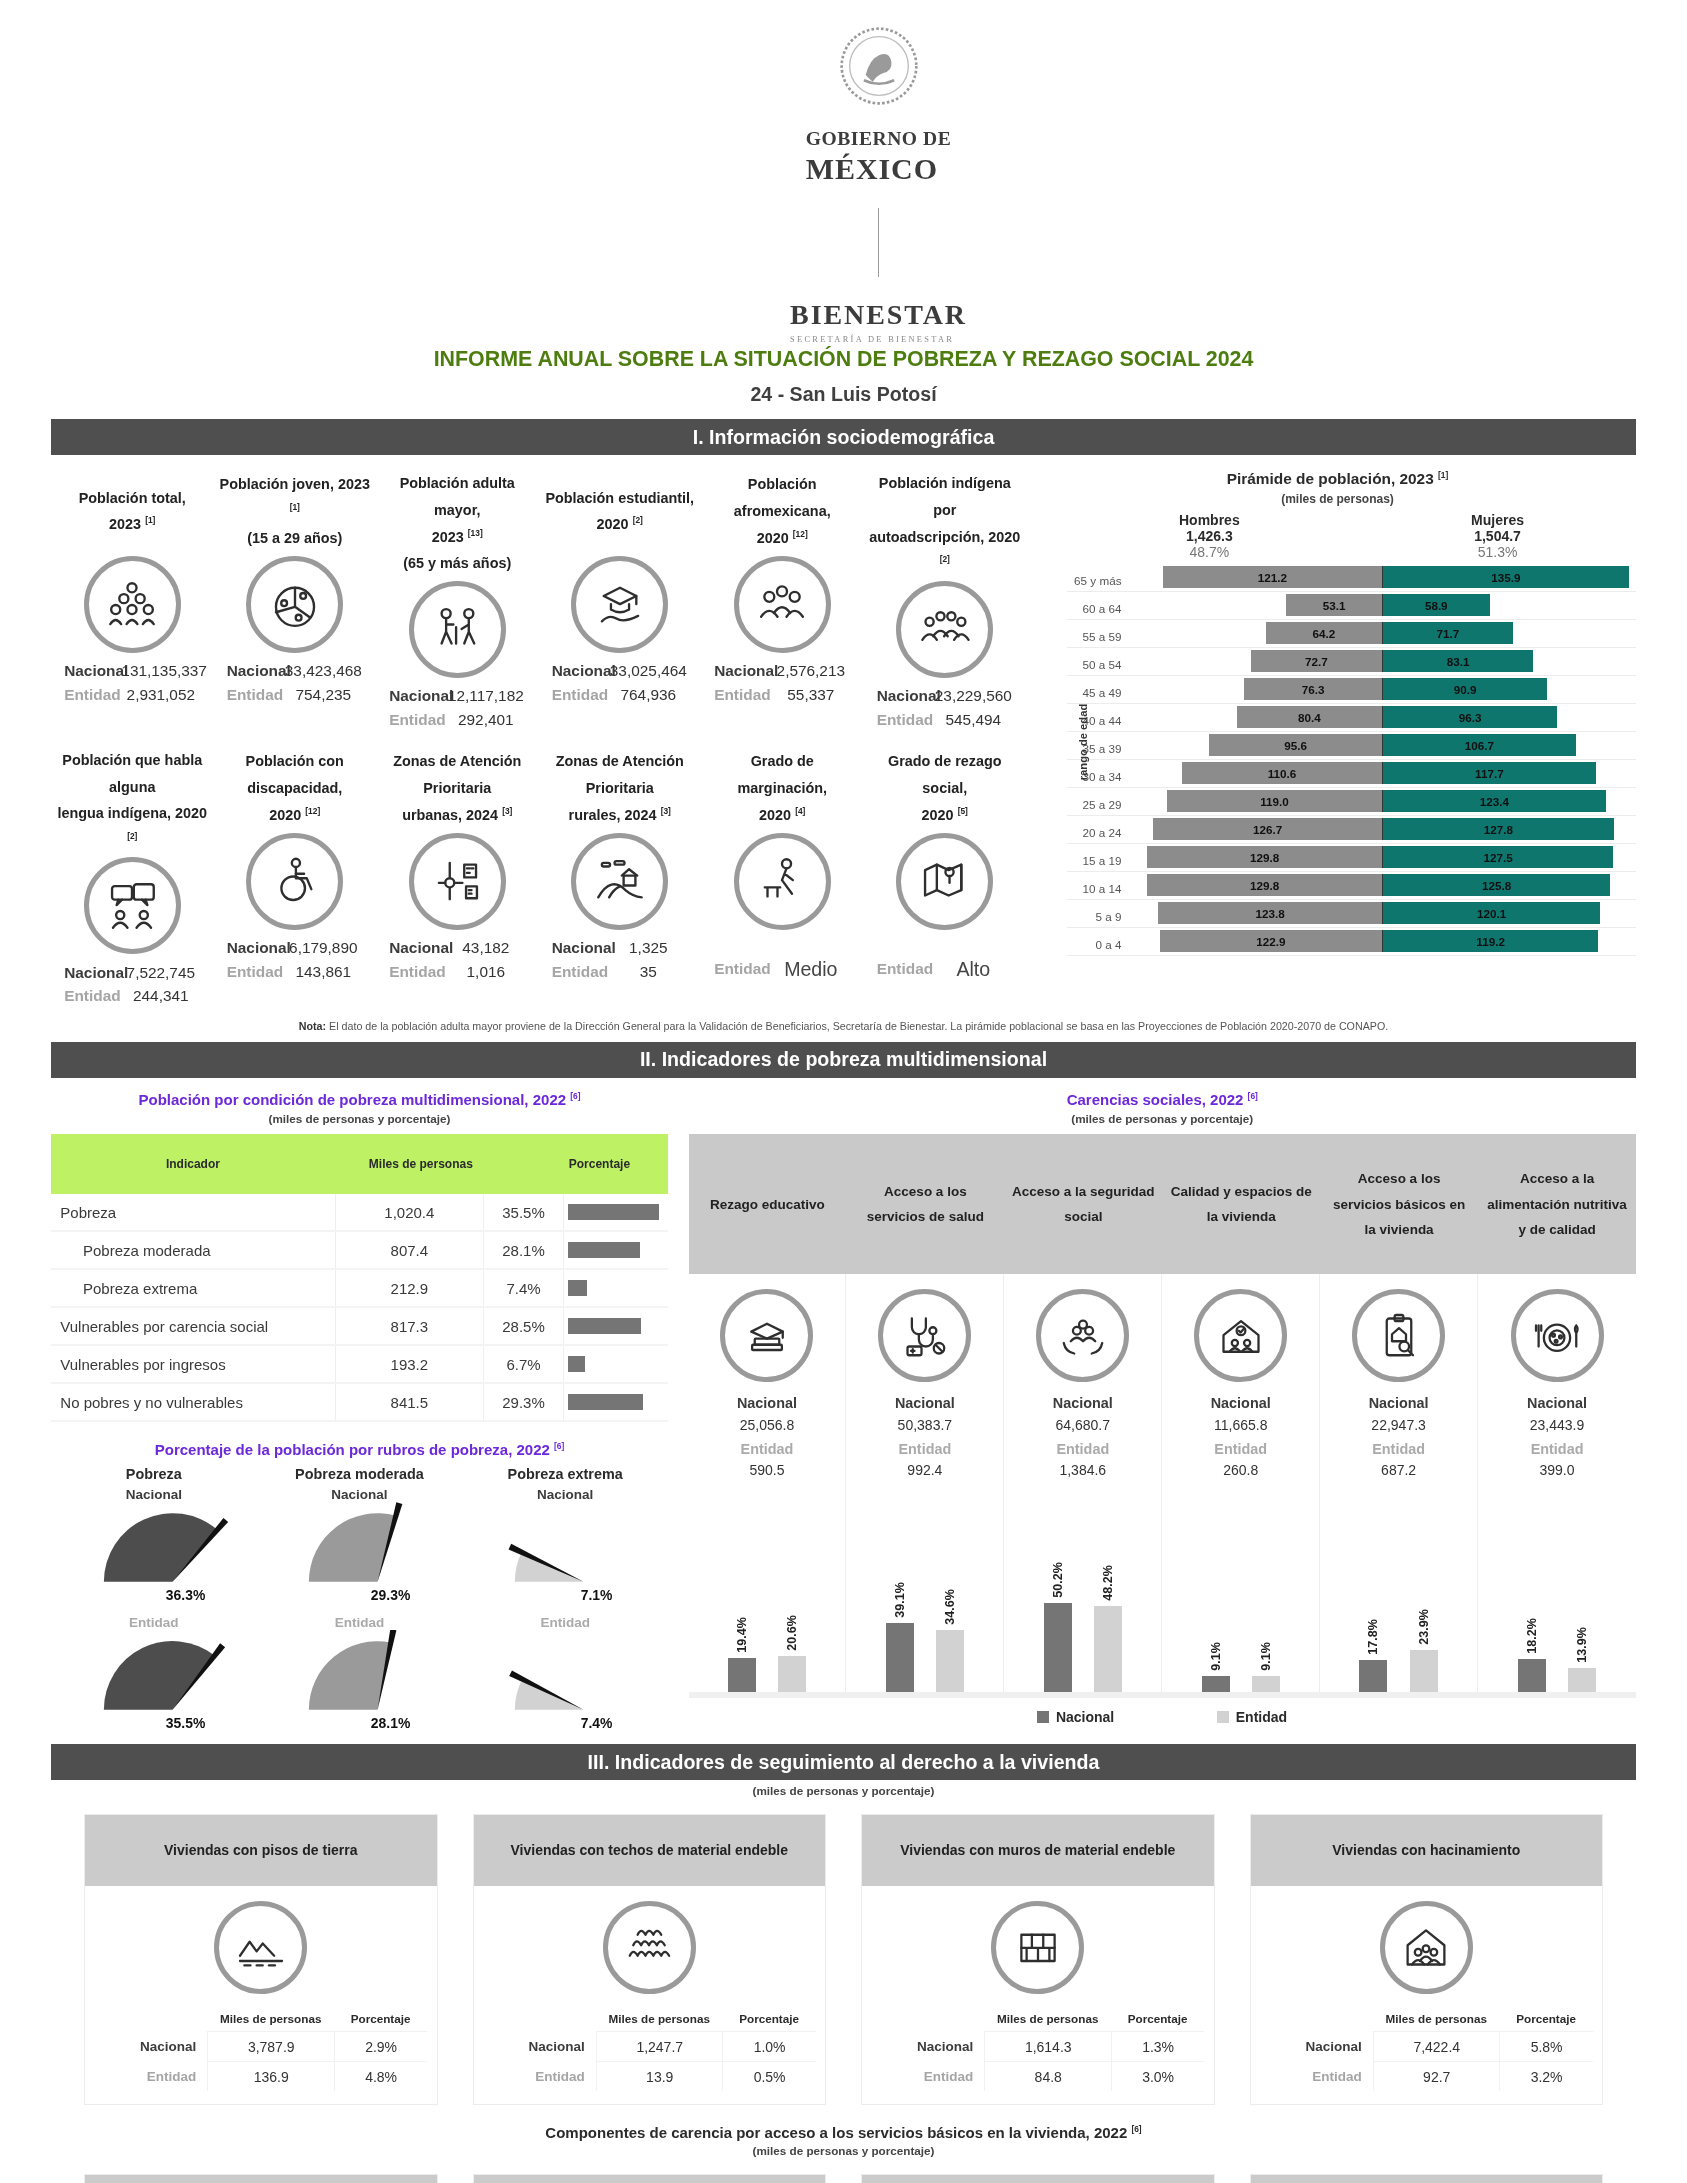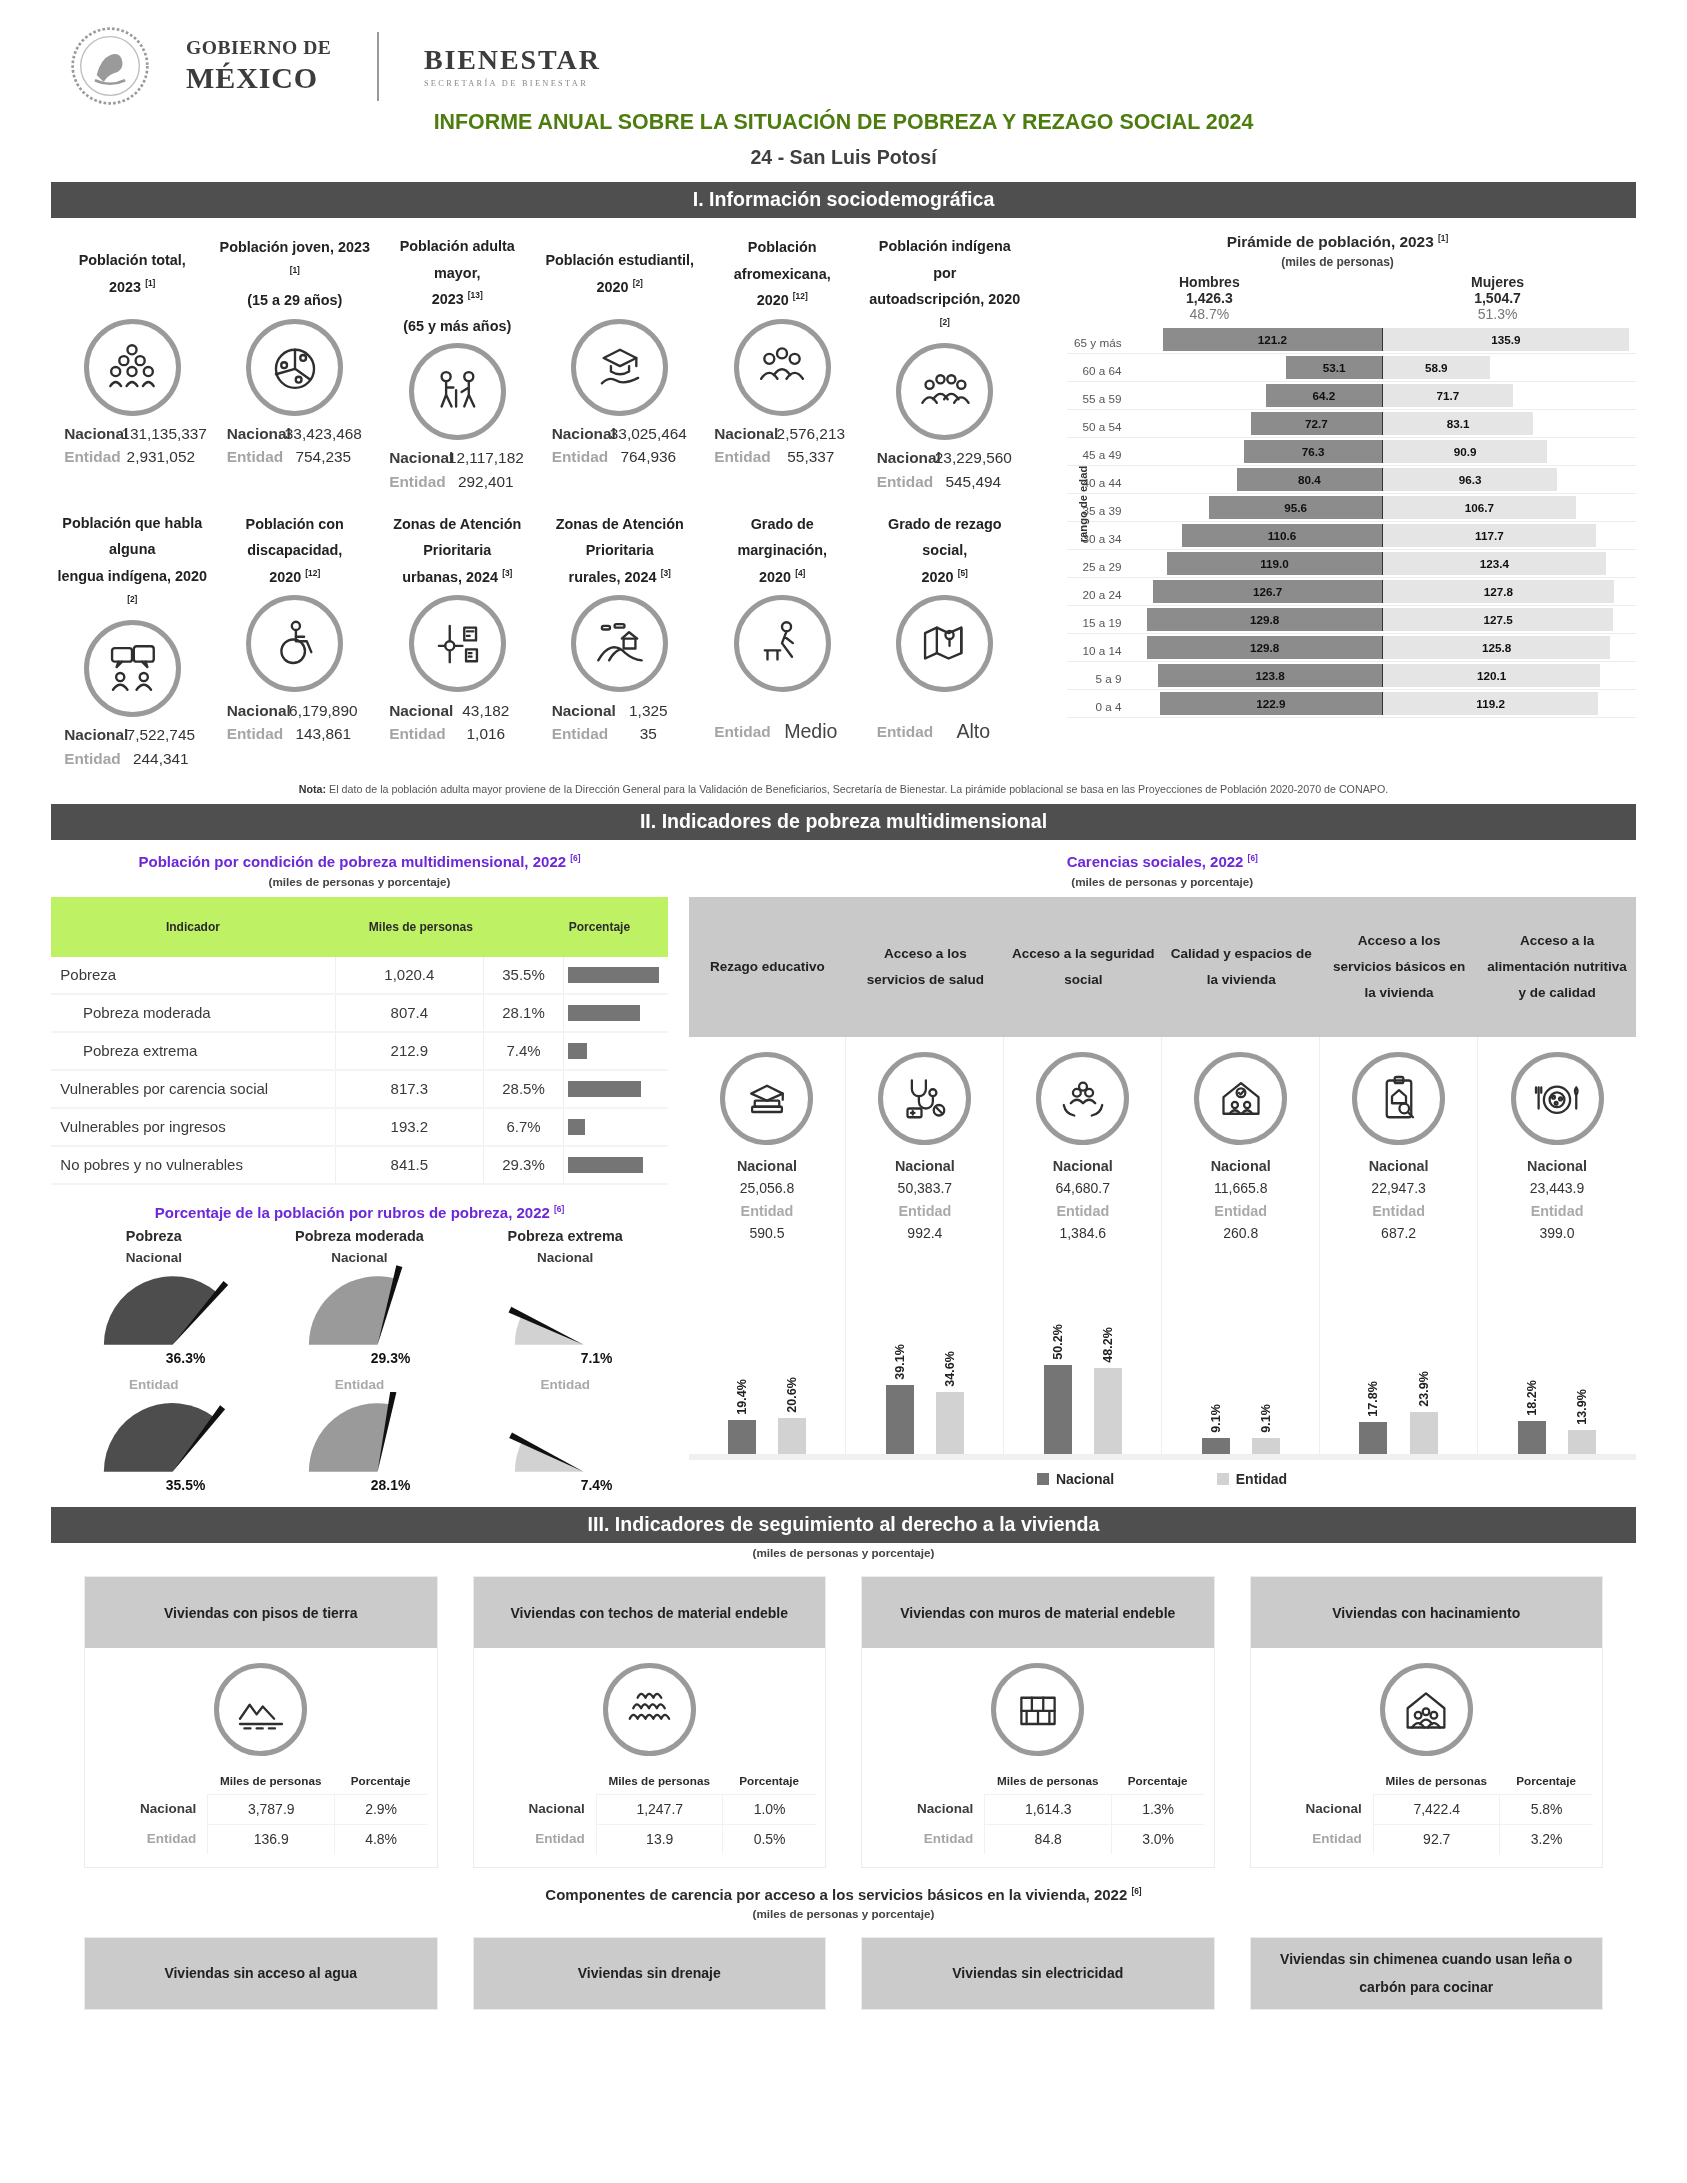--- a/index.html
+++ b/index.html
@@ -2,21 +2,21 @@
 <html lang="es" style="font-size:15px"><head>
 <meta charset="utf-8">
 <style>
   * { box-sizing: border-box; }
   body { margin:0; background:#fff; color:#2b2b2b; width:1687px;
          font-family:"Liberation Sans","DejaVu Sans",sans-serif; }
   sup { font-size:8.4px; vertical-align:super; }
   .page { width:1687px; min-height:2183px; background:#fff; }
 
   
-  .hdr { display:flex; align-items:center; padding:26px 0 0 70px; gap:36px; }
+  .hdr { display:flex; align-items:center; padding:26px 0 0 70px; gap:22px;flex-direction:column; }
   .gob { font-family:"Liberation Serif","DejaVu Serif",serif; font-weight:bold; color:#3c3c3c; }
   .gob-l1 { font-size:19.6px; letter-spacing:0.5px; }
   .gob-l2 { font-size:30px; letter-spacing:0.9px; margin-top:1.9px; }
   .hdr-div { width:1.9px; height:69px; background:#9a9a9a; margin:0 9.3px; }
   .bn { font-family:"Liberation Serif","DejaVu Serif",serif; color:#3c3c3c; }
   .bn-main { font-size:28px; font-weight:bold; letter-spacing:1.9px; }
   .bn-sub { font-size:8.4px; letter-spacing:2.3px; color:#8a8a8a; margin-top:3.7px; }
   .doc-title { text-align:center; font-weight:bold; font-size:21.4px; color:#4d7c0f; margin-top:3.7px; }
   .doc-sub { text-align:center; font-weight:bold; font-size:19.6px; color:#3f3f3f; margin:11.2px 0 13px; }
 
@@ -51,21 +51,21 @@
   .pyr-chart { position:relative; margin-left:28px; }
   .pyr-ylab { position:absolute; left:-22.4px; top:44%; transform:rotate(-90deg); transform-origin:center;
               font-weight:bold; font-size:11.2px; color:#333; white-space:nowrap; }
   .pyr-row { display:flex; align-items:center; height:28px; border-bottom:0.9px solid #ececec; }
   .pyr-glab { width:62px; font-size:11.7px; color:#555; text-align:right; padding-right:7.5px;
               align-self:flex-end; line-height:18.6px; }
   .pyr-half { position:relative; height:22.4px; flex:1; }
   .pyr-half.m { display:flex; justify-content:flex-end; border-right:1.4px solid #333; }
   .pyr-bar { height:100%; display:flex; align-items:center; justify-content:center;
              font-weight:bold; font-size:11.7px; color:#101010; white-space:nowrap; }
-  .pyr-bar.m { background:#8c8c8c; } .pyr-bar.f { background:#e5e5e5; }
+  .pyr-bar.m { background:#8c8c8c; } .pyr-bar.f { background:#0f766e; }
 
   .note { margin:11.2px 51px 9.3px; font-size:10.7px; color:#555; text-align:center; }
   .note b { color:#333; }
 
   
   .s2 { display:flex; padding:13px 51px 7.5px; gap:20.5px; }
   .s2-left { width:617px; }
   .s2-right { flex:1; }
   .blk-title { text-align:center; font-weight:bold; font-size:15px; color:#6d28d9; }
   .blk-sub { text-align:center; font-size:11.7px; font-weight:bold; color:#444; margin:4.7px 0 9.3px; }

